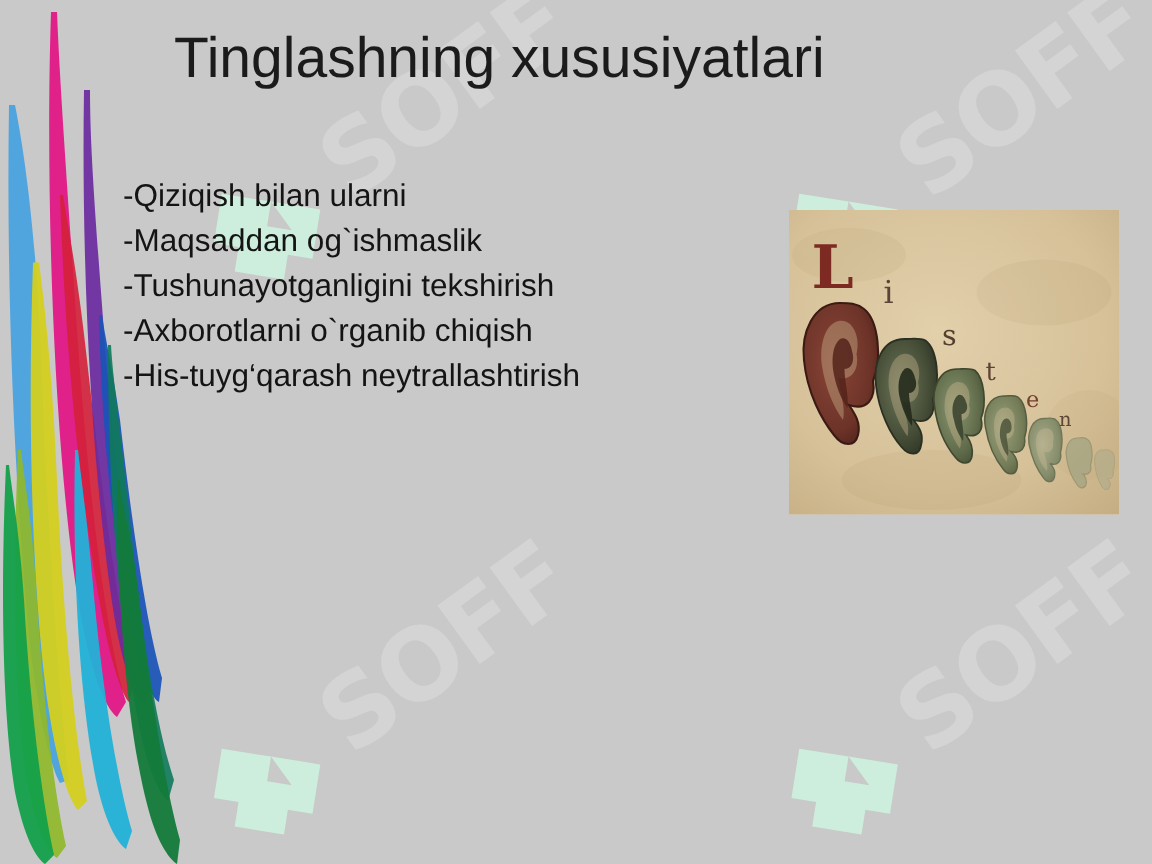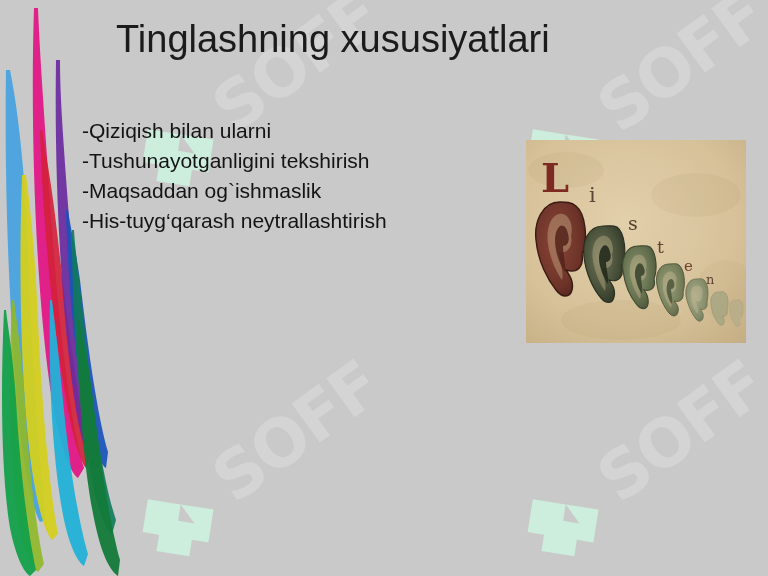--- a/index.html
+++ b/index.html
@@ -164,22 +164,23 @@
 
     <path d="M72 230 C 72 330, 80 420, 92 480 C 98 512, 106 530, 112 534 L 116 520 C 104 484, 94 420, 86 340 C 80 285, 75 250, 74 230 Z" fill="#0e7a5a" opacity="0.9"></path>
 
     <path d="M78 320 C 78 410, 86 490, 98 536 C 104 560, 112 572, 118 576 L 120 560 C 110 524, 100 462, 92 392 C 86 346, 80 336, 80 320 Z" fill="#137a3a" opacity="0.95"></path>
   </svg>
 
   <div id="title">Tinglashning xususiyatlari</div>
 
   <div id="body-list">
     <div class="body-line">-Qiziqish bilan ularni</div>
+    <div class="body-line">-Maqsaddan og`ishmaslik</div>
     <div class="body-line">-Tushunayotganligini tekshirish</div>
-    <div class="body-line">-Maqsaddan og`ishmaslik</div>
+    <div class="body-line">-Axborotlarni o`rganib chiqish</div>
     <div class="body-line">-His-tuyg‘qarash neytrallashtirish</div>
   </div>
 
   <div id="picture">
     <svg width="220" height="203" viewBox="0 0 220 203">
       <defs>
         <radialGradient id="parch" cx="45%" cy="40%" r="85%">
           <stop offset="0%" stop-color="#e2d0ab"></stop>
           <stop offset="60%" stop-color="#d6c199"></stop>
           <stop offset="100%" stop-color="#c3ab80"></stop>

